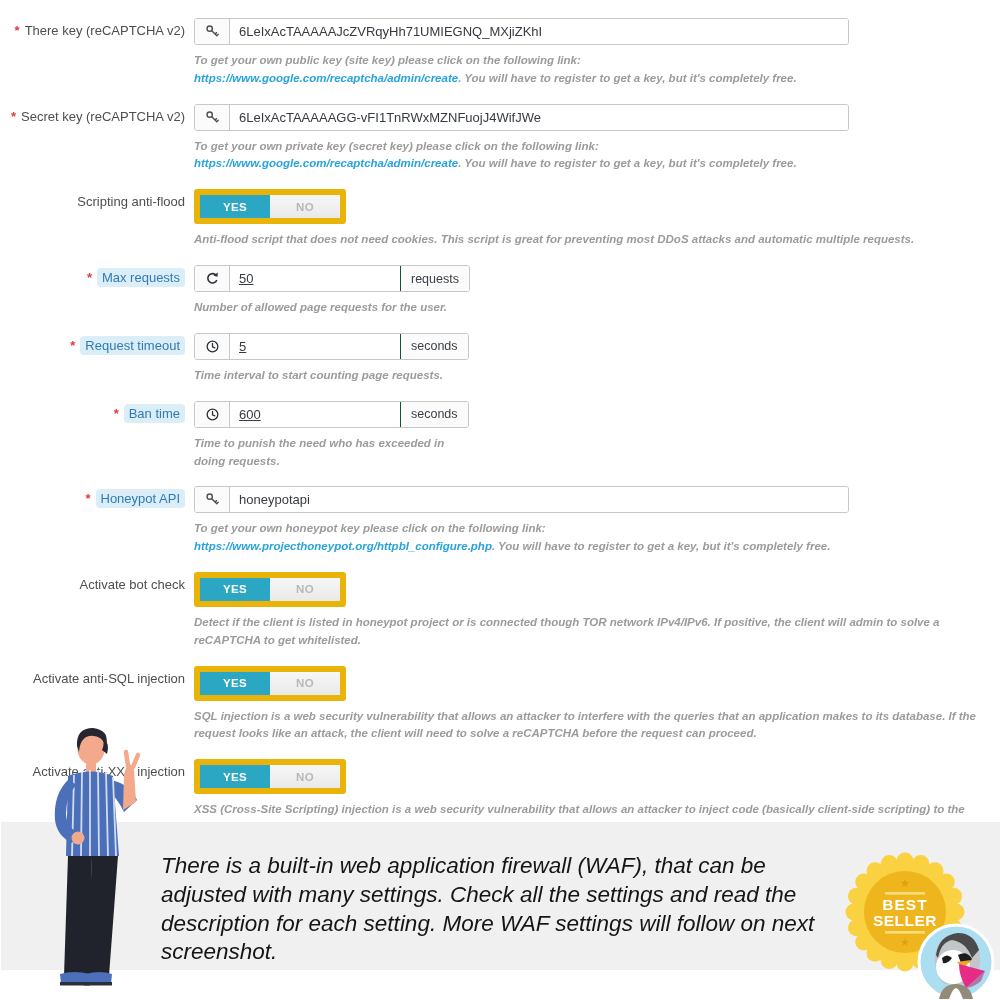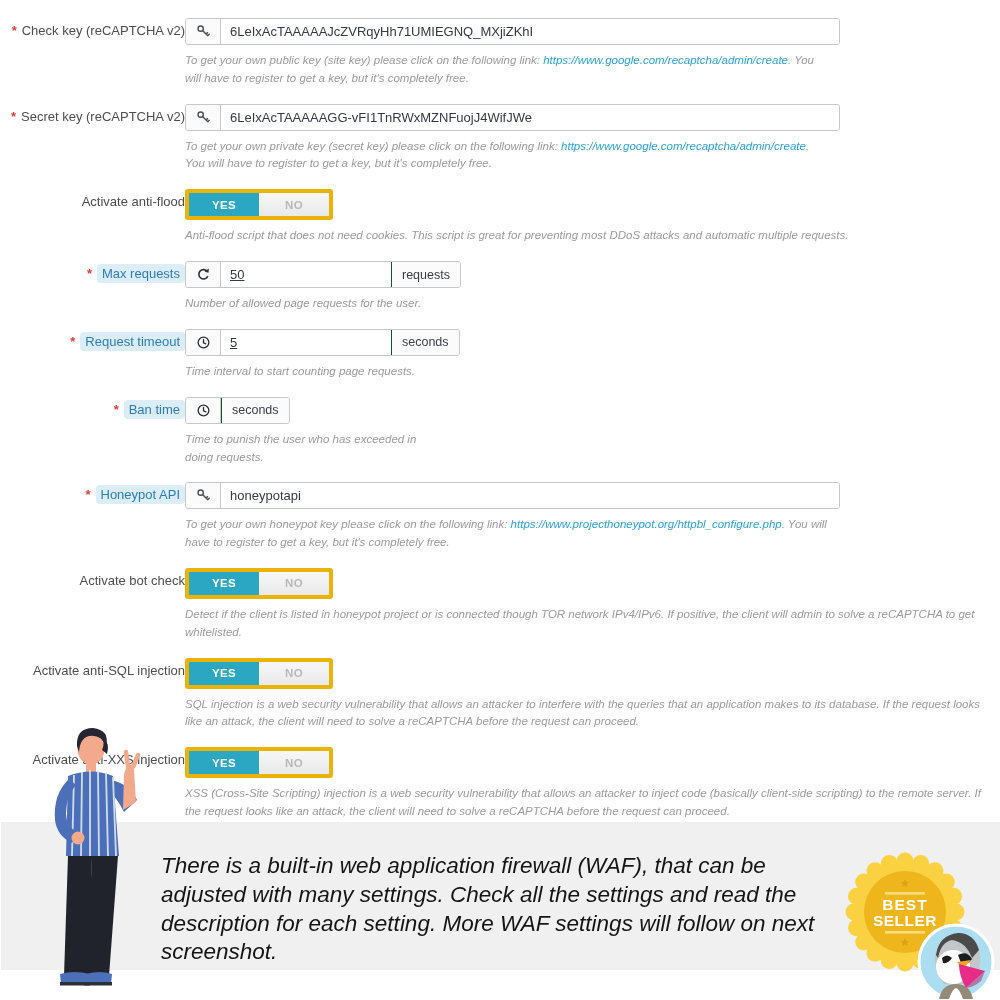--- a/index.html
+++ b/index.html
@@ -12,42 +12,42 @@
 
   
   #form{padding-top:18px;position:relative;z-index:0;}
   .row{display:flex;margin-bottom:16px;}
   .label-col{flex:0 0 185px;width:185px;text-align:right;padding-top:5px;
     font-size:13px;color:#4e4e4e;white-space:nowrap;}
   .star{color:var(--required,#e23a3a);margin-right:5px;font-size:13px;font-weight:bold;}
   .label-plain{color:#4e4e4e;}
   .label-hl{background:var(--label_highlight_bg,#dbedf6);color:var(--label_highlight_text,#2f7cb5);
     padding:2px 5px;border-radius:4px;cursor:pointer;}
-  .ctrl-col{flex:1;}
+  .ctrl-col{margin-left:9px;flex:1;}
 
   .input-group{display:inline-flex;align-items:stretch;border:1px solid #c7c7c7;
     border-radius:3px;background:#fff;height:27px;box-sizing:border-box;overflow:hidden;}
   .addon{width:34px;display:flex;align-items:center;justify-content:center;
     background:#fbfbfb;border-right:1px solid #c7c7c7;}
   .suffix{padding:0 10px;display:flex;align-items:center;background:#fbfbfb;
     border-left:1px solid #14532d;font-size:12.5px;color:#3a3f45;}
   input{border:none;outline:none;font-size:13px;color:#363a41;padding:0 9px;
     font-family:inherit;background:#fff;}
   .wide input{width:600px;}
   .narrow input{width:152px;text-decoration:underline;}
 
-  .toggle-group{display:inline-flex;border:4px solid #eab308;border-radius:3px;
+  .toggle-group{display:inline-flex;border:6px solid #eab308;border-radius:3px;
     overflow:hidden;height:23px;cursor:pointer;text-align:center;}
   .toggle-btn{width:70px;display:flex;align-items:center;justify-content:center;
     font-size:11.5px;font-weight:bold;letter-spacing:.3px;}
   .toggle-on{background:var(--toggle_on,#2ba7c4);color:#fff;}
   .toggle-off{background:linear-gradient(#f7f7f7,#e9e9e9);color:#b8b8b8;}
 
   .help{font-style:italic;font-size:11.5px;color:var(--help_text,#9b9b9b);
-    margin-top:7px;line-height:1.55;}
+    margin-top:7px;line-height:1.55;font-weight:bold;}
   .help a{color:var(--link,#28a3dc);text-decoration:none;font-style:italic;}
   .help-wide{max-width:645px;}
   .help-narrow{max-width:262px;}
   .help-full{max-width:800px;}
 
   
   .footer-band{position:absolute;left:1px;top:822px;width:1000px;height:148px;
     background:var(--footer_band,#f0f0f0);z-index:1;}
   .note{position:absolute;left:160px;top:30px;width:665px;
     font-size:22.5px;font-style:italic;color:#151515;line-height:1.28;z-index:2;}
@@ -55,21 +55,21 @@
   .badge{position:absolute;left:845px;top:852px;width:120px;height:120px;z-index:3;}
   .mascot{position:absolute;left:916px;top:922px;width:80px;height:80px;z-index:4;}
 </style>
 </head>
 <body>
 
 <div class="page">
 
   <div id="form">
       <div class="row">
-        <div class="label-col"><span class="star">*</span><span class="label-plain">Check key (reCAPTCHA v2)</span></div>
+        <div class="label-col"><span class="star">*</span><span class="label-plain">There key (reCAPTCHA v2)</span></div>
         <div class="ctrl-col"><div class="input-group wide">
             <span class="addon">
               <svg viewBox="0 0 16 16" width="15" height="15">
                 <circle cx="5" cy="5" r="2.8" fill="none" stroke="#4a4f55" stroke-width="1.5"></circle>
                 <path d="M7.2 7.2 L12.6 12.6 M10.7 10.7 L12.3 9.2 M12.5 12.5 L14.1 11" stroke="#4a4f55" stroke-width="1.5" fill="none" stroke-linecap="round"></path>
               </svg>
             </span>
             <input type="text" value="6LeIxAcTAAAAAJcZVRqyHh71UMIEGNQ_MXjiZKhI" style="">
           </div><div class="help help-wide">To get your own public key (site key) please click on the following link: <a href="#">https://www.google.com/recaptcha/admin/create</a>. You will have to register to get a key, but it's completely free.</div></div>
       </div>
@@ -79,21 +79,21 @@
             <span class="addon">
               <svg viewBox="0 0 16 16" width="15" height="15">
                 <circle cx="5" cy="5" r="2.8" fill="none" stroke="#4a4f55" stroke-width="1.5"></circle>
                 <path d="M7.2 7.2 L12.6 12.6 M10.7 10.7 L12.3 9.2 M12.5 12.5 L14.1 11" stroke="#4a4f55" stroke-width="1.5" fill="none" stroke-linecap="round"></path>
               </svg>
             </span>
             <input type="text" value="6LeIxAcTAAAAAGG-vFI1TnRWxMZNFuojJ4WifJWe" style="">
           </div><div class="help help-wide">To get your own private key (secret key) please click on the following link: <a href="#">https://www.google.com/recaptcha/admin/create</a>. You will have to register to get a key, but it's completely free.</div></div>
       </div>
       <div class="row">
-        <div class="label-col"><span class="label-plain">Activate anti-flood</span></div>
+        <div class="label-col"><span class="label-plain">Scripting anti-flood</span></div>
         <div class="ctrl-col"><div class="toggle-group">
             <span class="toggle-btn toggle-on">YES</span>
             <span class="toggle-btn toggle-off">NO</span>
           </div><div class="help help-full">Anti-flood script that does not need cookies. This script is great for preventing most DDoS attacks and automatic multiple requests.</div></div>
       </div>
       <div class="row">
         <div class="label-col"><span class="star">*</span><span class="label-hl">Max requests</span></div>
         <div class="ctrl-col"><div class="input-group narrow">
             <span class="addon">
               <svg viewBox="0 0 16 16" width="15" height="15">
@@ -120,22 +120,23 @@
       </div>
       <div class="row">
         <div class="label-col"><span class="star">*</span><span class="label-hl">Ban time</span></div>
         <div class="ctrl-col"><div class="input-group narrow">
             <span class="addon">
               <svg viewBox="0 0 16 16" width="15" height="15">
                 <circle cx="8" cy="8" r="5.7" fill="none" stroke="#2d3238" stroke-width="1.4"></circle>
                 <path d="M8 4.7 L8 8.3 L10.5 9.4" fill="none" stroke="#2d3238" stroke-width="1.4" stroke-linecap="round"></path>
               </svg>
             </span>
+            <input type="text" value="600" style="">
             <span class="suffix">seconds</span>
-          </div><div class="help help-narrow">Time to punish the user who has exceeded in doing requests.</div></div>
+          </div><div class="help help-narrow">Time to punish the need who has exceeded in doing requests.</div></div>
       </div>
       <div class="row">
         <div class="label-col"><span class="star">*</span><span class="label-hl">Honeypot API</span></div>
         <div class="ctrl-col"><div class="input-group wide">
             <span class="addon">
               <svg viewBox="0 0 16 16" width="15" height="15">
                 <circle cx="5" cy="5" r="2.8" fill="none" stroke="#4a4f55" stroke-width="1.5"></circle>
                 <path d="M7.2 7.2 L12.6 12.6 M10.7 10.7 L12.3 9.2 M12.5 12.5 L14.1 11" stroke="#4a4f55" stroke-width="1.5" fill="none" stroke-linecap="round"></path>
               </svg>
             </span>

